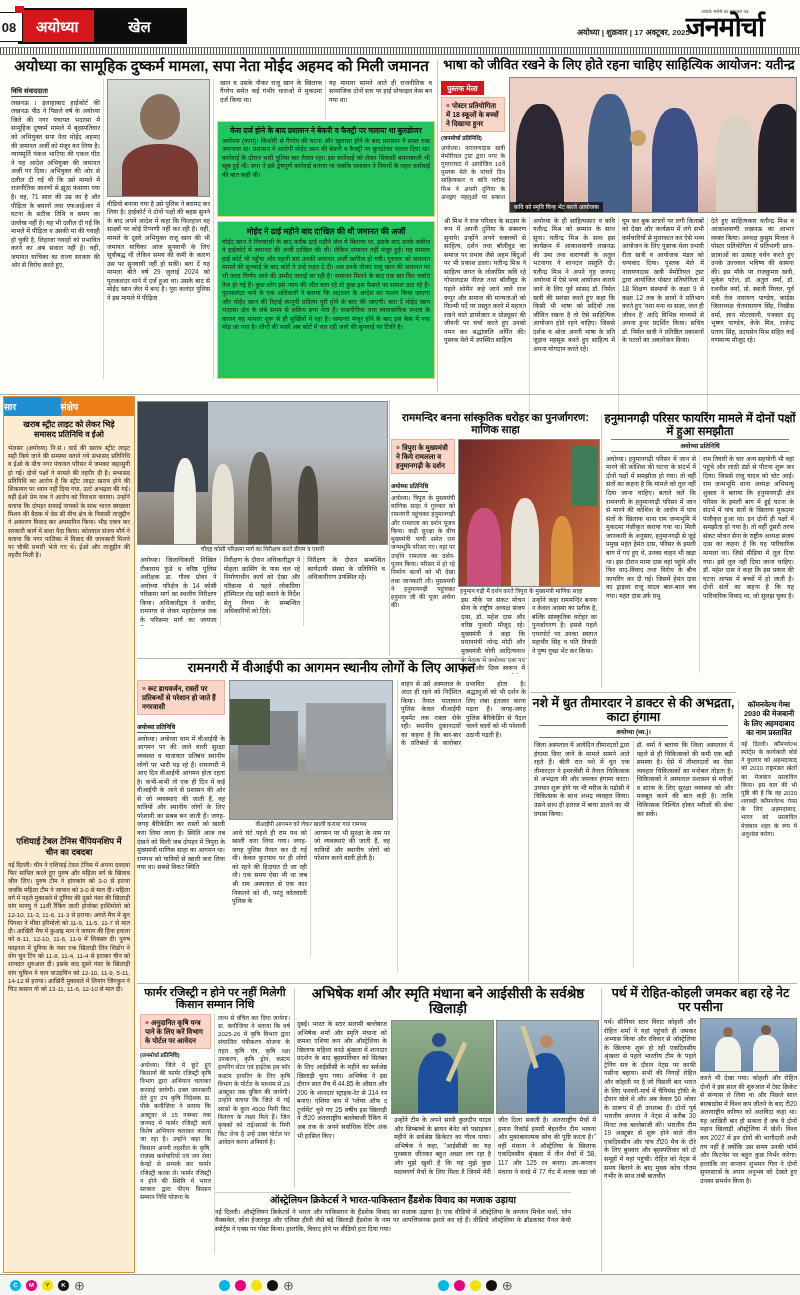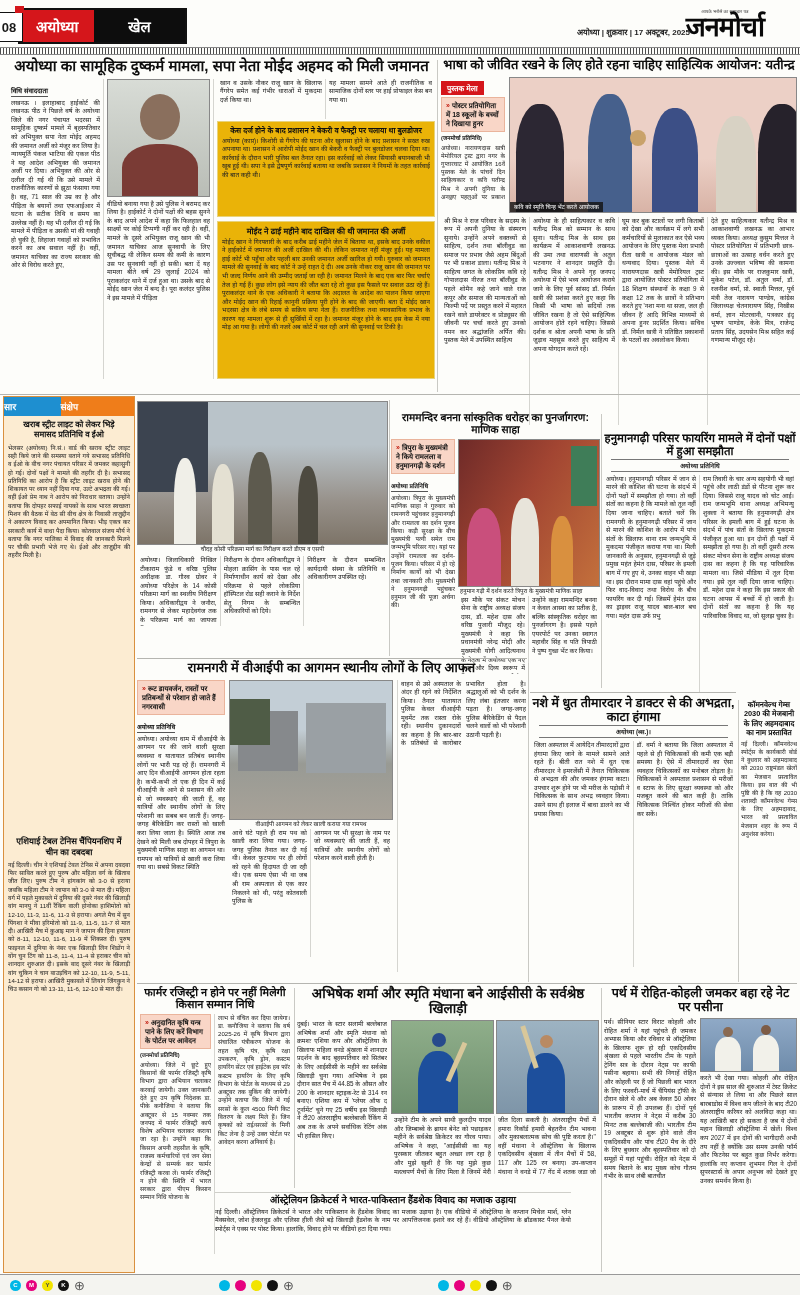--- a/index.html
+++ b/index.html
@@ -25,21 +25,21 @@
   .badge-red { background:#d5161b; color:#fff; font-weight:bold; font-size:15px; padding:6px 16px; }
   .badge-black { background:#0d0d0d; color:#fff; font-weight:bold; font-size:15px; padding:6px 34px; }
   .dateline { font-size:8px; font-weight:bold; color:#222; }
   .mast { font-size:27px; font-weight:bold; color:#090909; letter-spacing:-1px; line-height:1; }
   .tagline { font-size:4.5px; color:#333; text-align:center; }
   .pageno { border:1.5px solid #111; font-size:13px; font-weight:bold; width:28px; height:30px; display:flex; align-items:center; justify-content:center; position:relative; background:#fff; }
   .pageno .flag { position:absolute; top:-7px; right:-2px; width:9px; height:7px; background:#d5161b; }
   .barcode { background:repeating-linear-gradient(90deg,#4c4c4c 0 1px,#fdfdfa 1px 3px); border-top:1px solid #888; border-bottom:1px solid #888; }
 
   
-  .ybox { background:#eab308; border:1px solid #e8d37a; padding:3px 4px; }
+  .ybox { background:#22c55e; border:1px solid #e8d37a; padding:3px 4px; }
   .ybox .ytitle { font-size:7.6px; font-weight:bold; text-align:center; margin-bottom:2px; color:#101010; }
   .pinkbox { background:#f9d6c7; border:1px solid #eab49c; padding:3px 4px; font-size:7px; font-weight:bold; line-height:1.3; color:#141414; }
   .pinkbox .chev { color:#c21e12; font-weight:bold; margin-right:2px; }
   .kicker { background:#d5161b; color:#fff; font-weight:bold; font-size:7.5px; padding:2px 6px; display:inline-block; }
 
   
   .photo { position:relative; overflow:hidden; border:1px solid #888; }
   .cap { font-size:5.9px; color:#222; padding:1px 2px; line-height:1.2; }
   .capbar { position:absolute; left:0; bottom:0; background:rgba(20,20,20,.82); color:#fff; font-size:6px; padding:1px 4px; }
   .fig { position:absolute; bottom:0; border-radius:45% 45% 0 0; }
@@ -214,21 +214,21 @@
           <div style="width:50%;">
               <div class="jtext" style="height:100%;">उन्होंने कहा राममन्दिर बनना न केवल आस्था का प्रतीक है, बल्कि सांस्कृतिक धरोहर का पुनर्जागरण है। इससे पहले एयरपोर्ट पर उनका स्वागत महावीर सिंह व पति त्रिपाठी ने पुष्प गुच्छ भेंट कर किया।</div>
             </div>
         </div>
       </div>
     </div>
   </div>
 
   <div class="abs vline" style="left:601px; top:414px; height:274px;"></div>
 
-  <div class="abs" style="left:603px; top:432px; width:194px; height:278px;">
+  <div class="abs" style="left:603px; top:412px; width:194px; height:278px;">
     <div class="headline center" style="font-size:11.5px;">हनुमानगढ़ी परिसर फायरिंग मामले में दोनों पक्षों में हुआ समझौता</div>
     <div class="minibyline">अयोध्या प्रतिनिधि</div>
     <div class="cols" style="height:218px;">
       <div style="width:50%;">
           <div class="jtext" style="height:100%;">अयोध्या। हनुमानगढ़ी परिसर में जान से मारने की कोशिश की घटना के संदर्भ में दोनों पक्षों में समझौता हो गया। तो वहीं संतों का कहना है कि मामले को तूल नहीं दिया जाना चाहिए। बताते चलें कि रामनगरी के हनुमानगढ़ी परिसर में जान से मारने की कोशिश के आरोप में पांच संतों के खिलाफ थाना राम जन्मभूमि में मुकदमा पंजीकृत कराया गया था। मिली जानकारी के अनुसार, हनुमानगढ़ी से जुड़े प्रमुख महंत हेमंत दास, परिसर के इमली बाग में गए हुए थे, उनका वाहन भी खड़ा था। इस दौरान मामा दास वहां पहुंचे और फिर वाद-विवाद तथा विरोध के बीच फायरिंग कर दी गई। जिसमें हेमंत दास का ड्राइवर राजू यादव बाल-बाल बच गया। महंत दास उर्फ प्रभु</div>
         </div>
       <div style="width:50%;">
           <div class="jtext" style="height:100%;">राम तिवारी के चार अन्य सहयोगी भी वहां पहुंचे और लाठी डंडों से पीटना शुरू कर दिया। जिससे राजू यादव को चोट आई। राम जन्मभूमि थाना अध्यक्ष अभिमन्यु शुक्ला ने बताया कि हनुमानगढ़ी क्षेत्र परिसर के इमली बाग में हुई घटना के संदर्भ में पांच संतों के खिलाफ मुकदमा पंजीकृत हुआ था। इन दोनों ही पक्षों में समझौता हो गया है। तो वहीं दूसरी तरफ संकट मोचन सेना के राष्ट्रीय अध्यक्ष संजय दास का कहना है कि यह पारिवारिक मामला था। जिसे मीडिया में तूल दिया गया। इसे तूल नहीं दिया जाना चाहिए। डॉ. महेश दास ने कहा कि इस प्रकार की घटना आपस में बच्चों में हो जाती है। दोनों संतों का कहना है कि यह पारिवारिक विवाद था, जो सुलझ चुका है।</div>
         </div>
     </div>

